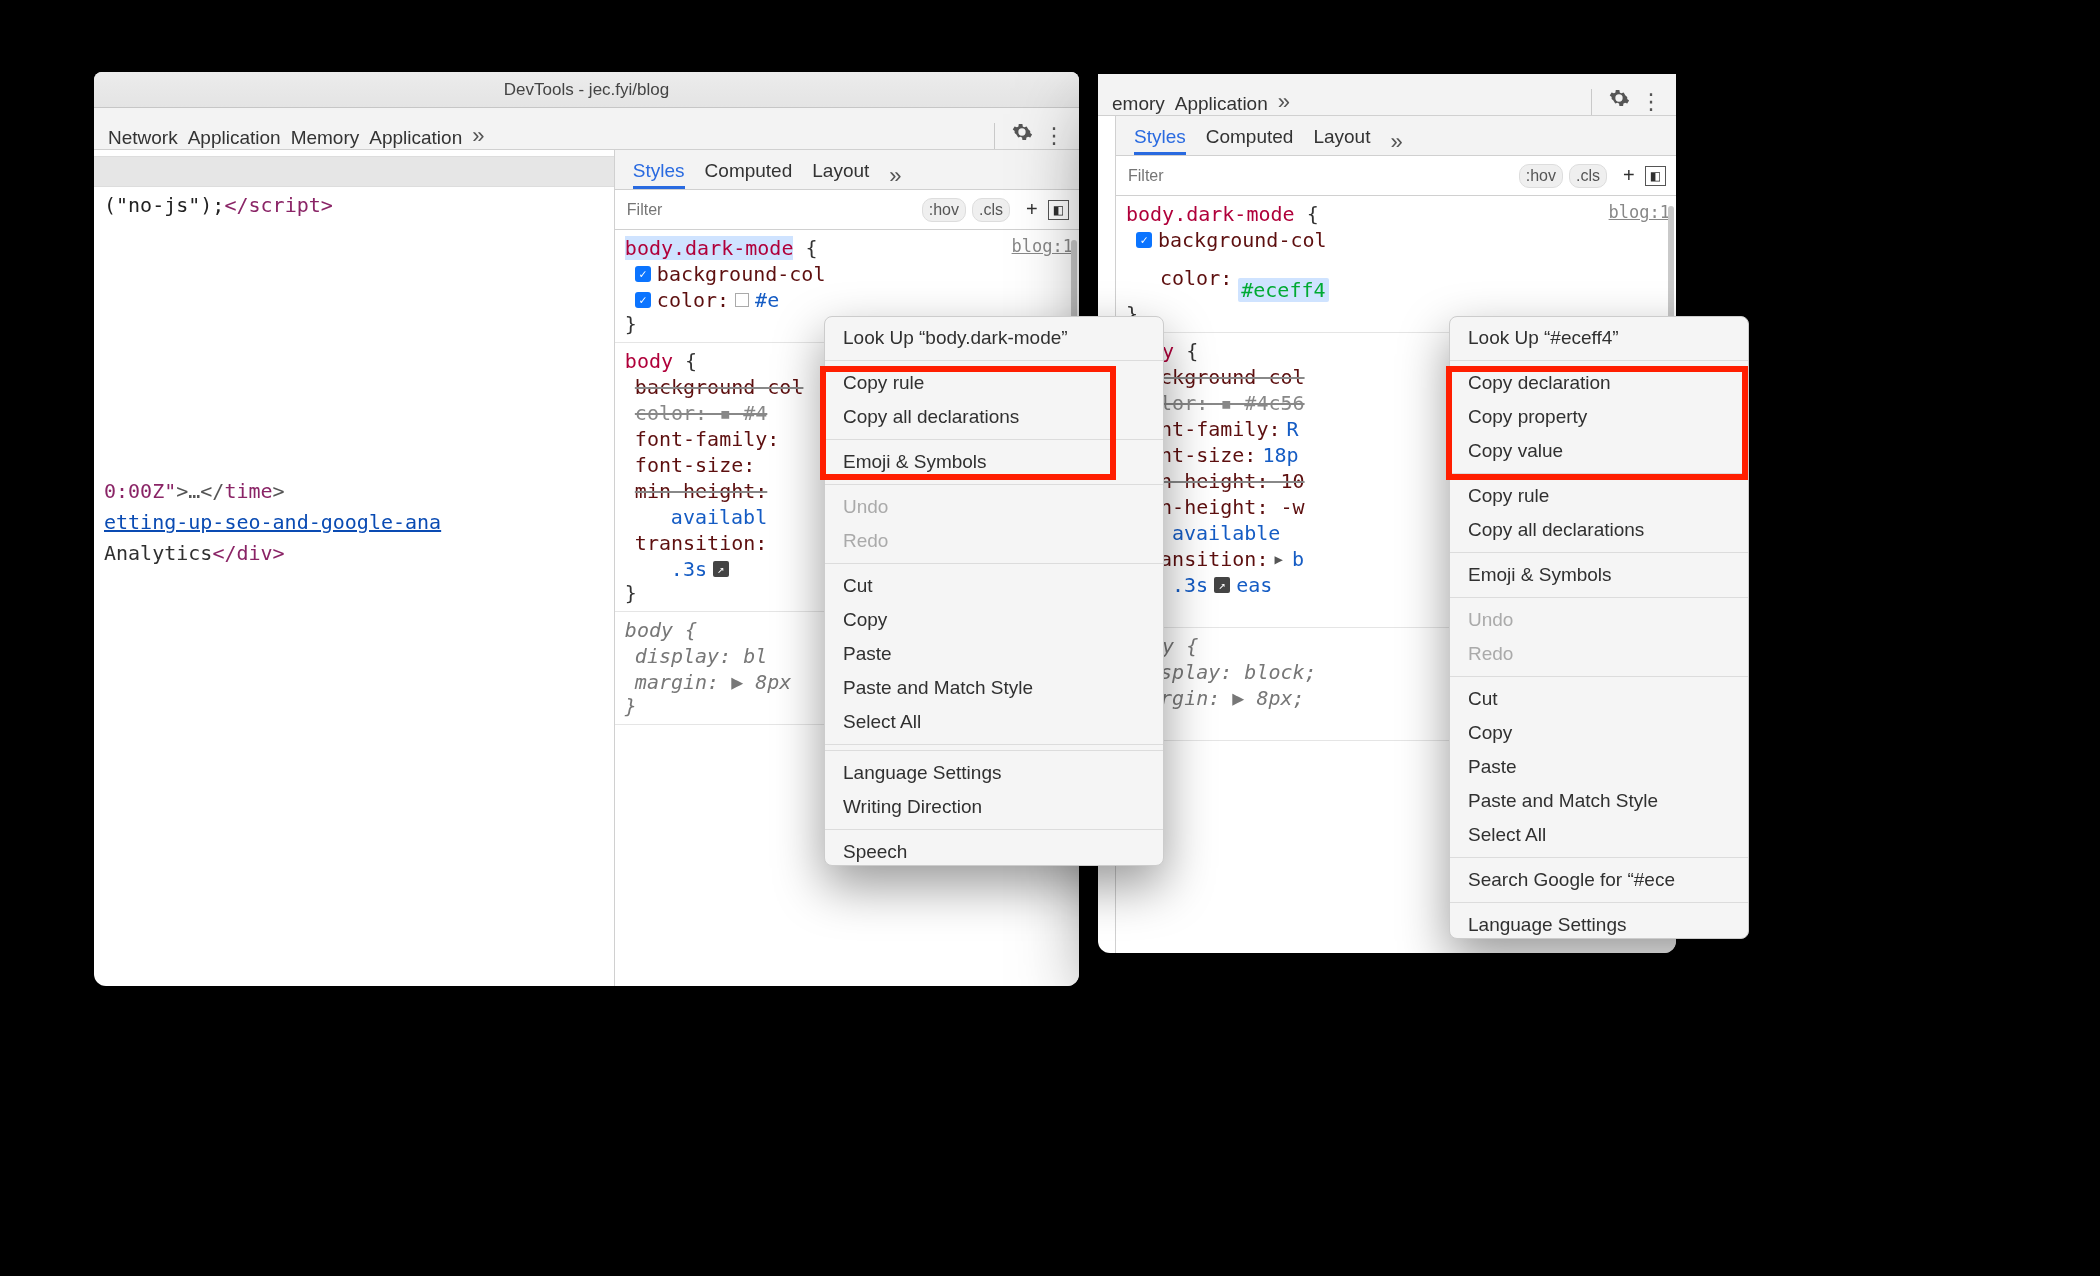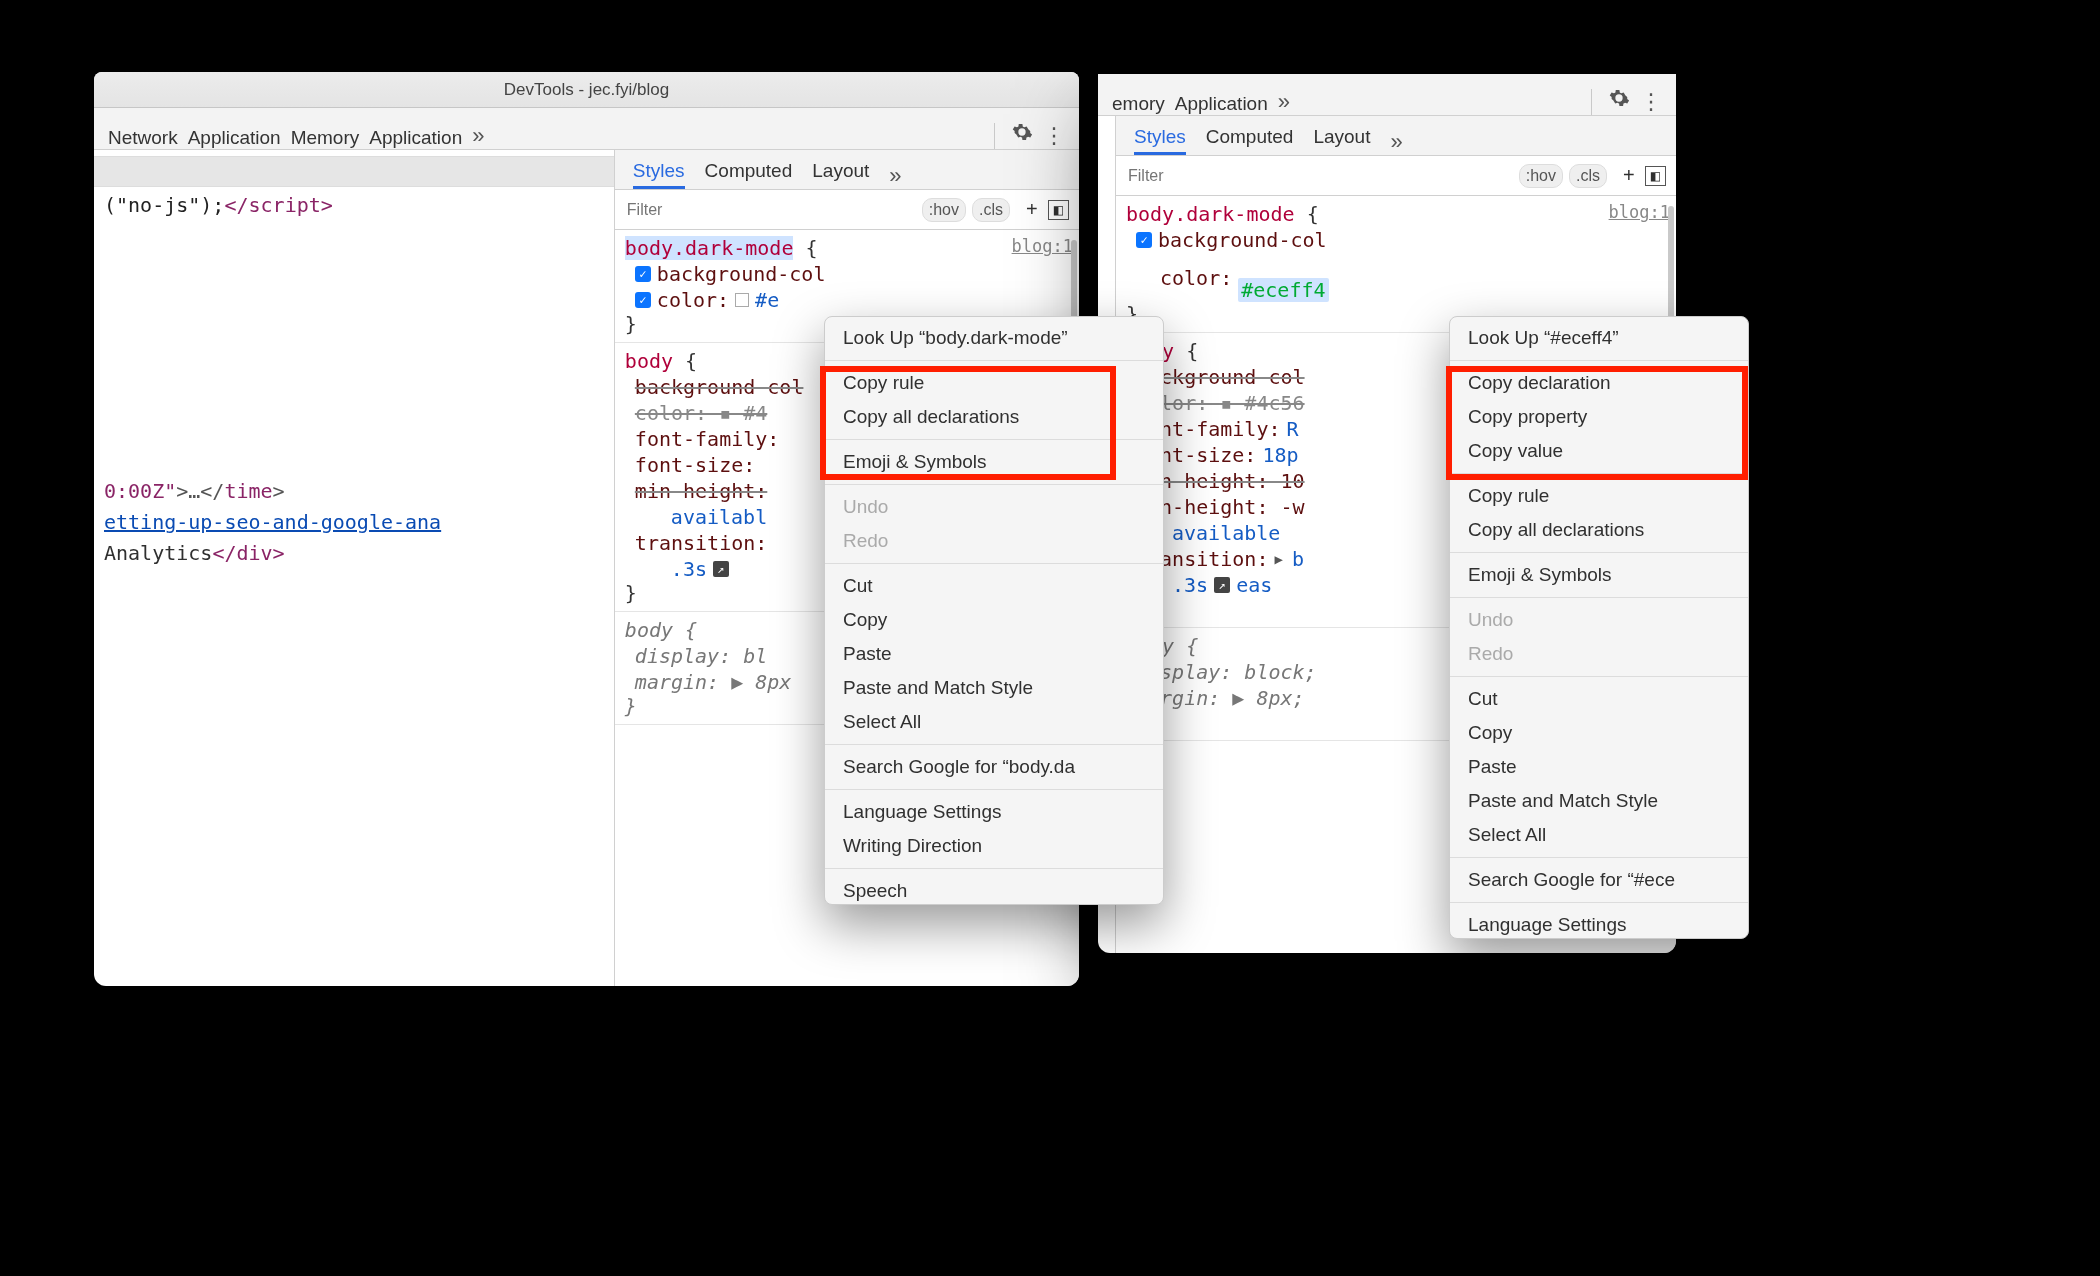--- a/index.html
+++ b/index.html
@@ -307,21 +307,20 @@
   <div class="ctx-sep"></div>
   <div class="ctx-item disabled">Undo</div>
   <div class="ctx-item disabled">Redo</div>
   <div class="ctx-sep"></div>
   <div class="ctx-item">Cut</div>
   <div class="ctx-item">Copy</div>
   <div class="ctx-item">Paste</div>
   <div class="ctx-item">Paste and Match Style</div>
   <div class="ctx-item">Select All</div>
   <div class="ctx-sep"></div>
-  <div class="ctx-item">Search Google for “body.da</div>
   <div class="ctx-sep"></div>
   <div class="ctx-item">Language Settings</div>
   <div class="ctx-item">Writing Direction</div>
   <div class="ctx-sep"></div>
   <div class="ctx-item" style="padding-bottom:2px;">Speech</div>
 </div>
 <div class="redbox" style="top:366px; left:820px; width:296px; height:114px;"></div>
 
 <div class="window w-right">
 

